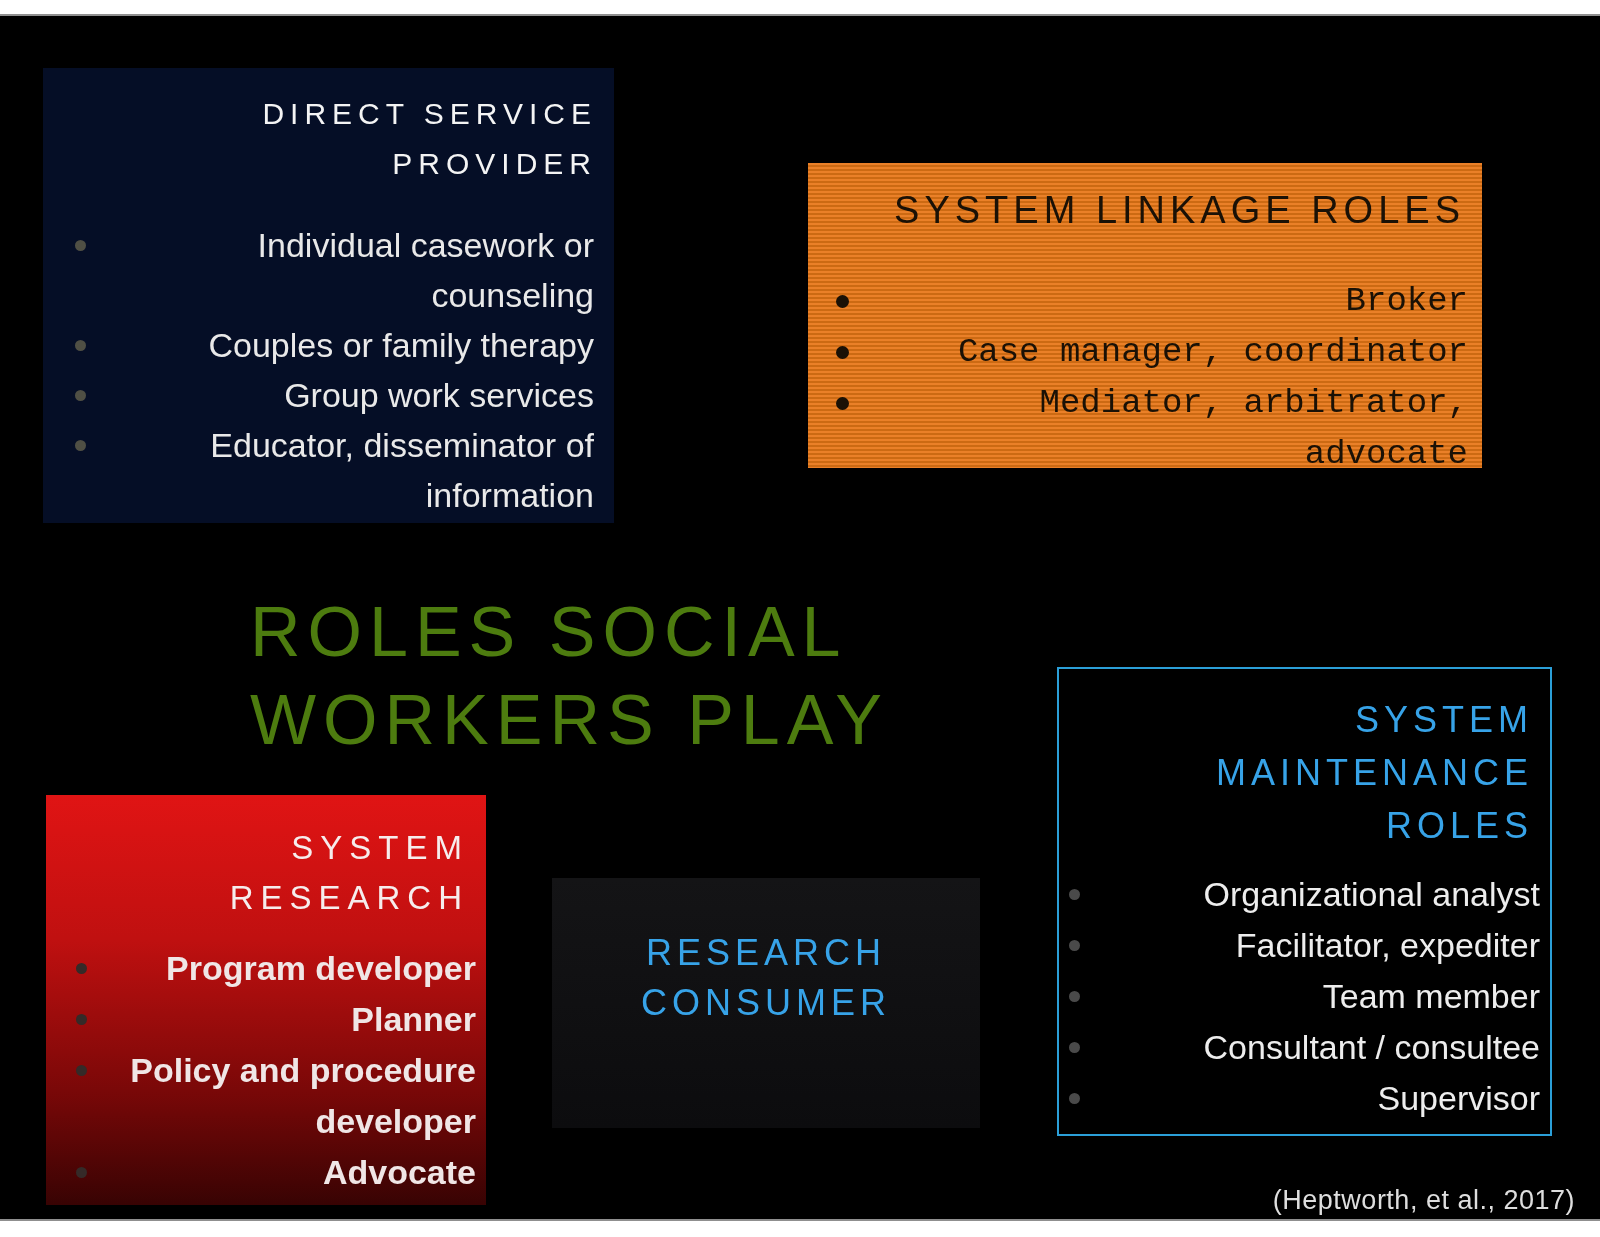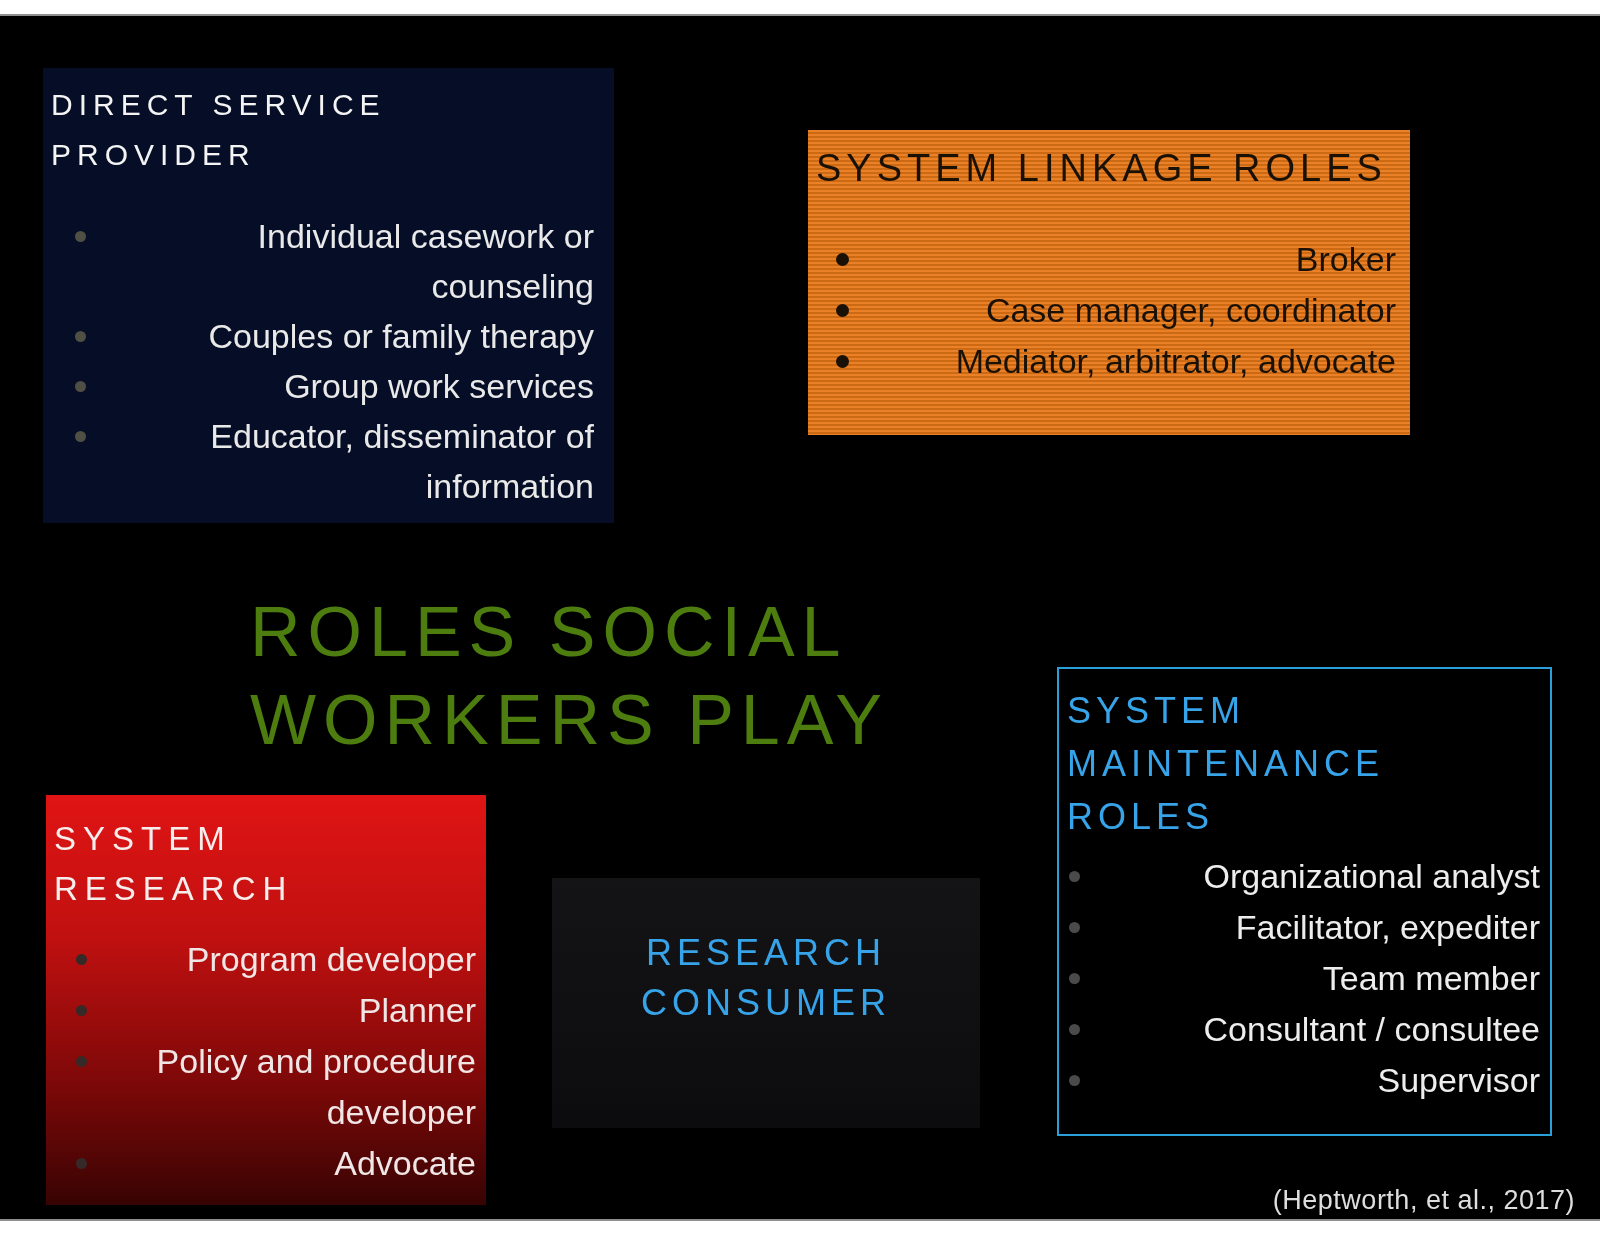--- a/index.html
+++ b/index.html
@@ -16,61 +16,61 @@
   }
   .strip-bottom{
     position:absolute;left:0;bottom:0;width:1600px;height:16px;
     background:#ffffff;border-top:2px solid #8f8f8f;
   }
   .slide{
     position:absolute;left:0;top:16px;width:1600px;height:1203px;
     background:#000000;
   }
   .box{position:absolute;box-sizing:border-box;}
-  .box h2{margin:8px;text-align:left;font-weight:normal;}
+  .box h2{margin:17px;text-align:right;font-weight:normal;}
   .box h2 span{display:block;}
   ul.bullets{list-style:none;margin:0;padding:0;text-align:right;}
   ul.bullets li{position:relative;font-size:34px;}
   ul.bullets li::before{
     content:"";position:absolute;left:0;top:19px;
     width:11px;height:11px;border-radius:50%;
   }
 
   
   #box-direct{left:43px;top:52px;width:571px;height:455px;background:#050e26;}
   #box-direct h2{padding-top:4px;font-size:30px;letter-spacing:6px;line-height:50px;color:#f4f4f4;}
   #box-direct ul{margin:31px 20px 0 32px;}
   #box-direct li{padding-left:42px;line-height:50px;color:#e9e9e9;}
   #box-direct li::before{background:#4f4f44;top:20px;}
 
   
   #box-linkage{
-    left:808px;top:114px;width:602px;height:305px;
+    left:808px;top:147px;width:674px;height:305px;
     background:repeating-linear-gradient(180deg,#ea8028 0px,#ea8028 2px,#cc6a13 2px,#cc6a13 4px);
   }
   #box-linkage h2{padding-top:2px;font-size:38px;letter-spacing:5px;line-height:56px;color:#1a1106;}
-  #box-linkage ul{margin:38px 14px 0 28px;}
+  #box-linkage ul{margin:38px 14px 0 28px;font-family:Liberation Mono, monospace;}
   #box-linkage li{padding-left:36px;line-height:51px;color:#1a1106;}
   #box-linkage li::before{background:#1a1106;width:13px;height:13px;top:19px;}
 
   
   .main-title{
     position:absolute;left:250px;top:572px;width:900px;
     text-align:left;color:#4d7c0f;
     font-size:70px;font-weight:300;letter-spacing:7px;line-height:88px;
   }
   .main-title span{display:block;}
 
   
   #box-developer{
     left:46px;top:779px;width:440px;height:410px;
     background:linear-gradient(180deg,#e01414 0%,#c01010 35%,#7a0808 72%,#380303 100%);
   }
   #box-developer h2{padding-top:11px;font-size:33px;letter-spacing:7px;line-height:50px;color:#f6eded;}
-  #box-developer ul{margin:20px 10px 0 30px;}
+  #box-developer ul{margin:20px 10px 0 30px;font-weight:bold;}
   #box-developer li{padding-left:40px;line-height:51px;color:#f0e6e6;}
   #box-developer li::before{background:#352a28;top:20px;}
 
   
   #box-researcher{
     left:552px;top:862px;width:428px;height:250px;
     background:linear-gradient(180deg,#141416 0%,#0c0c0e 100%);
     text-align:center;
   }
   #box-researcher .rline{

